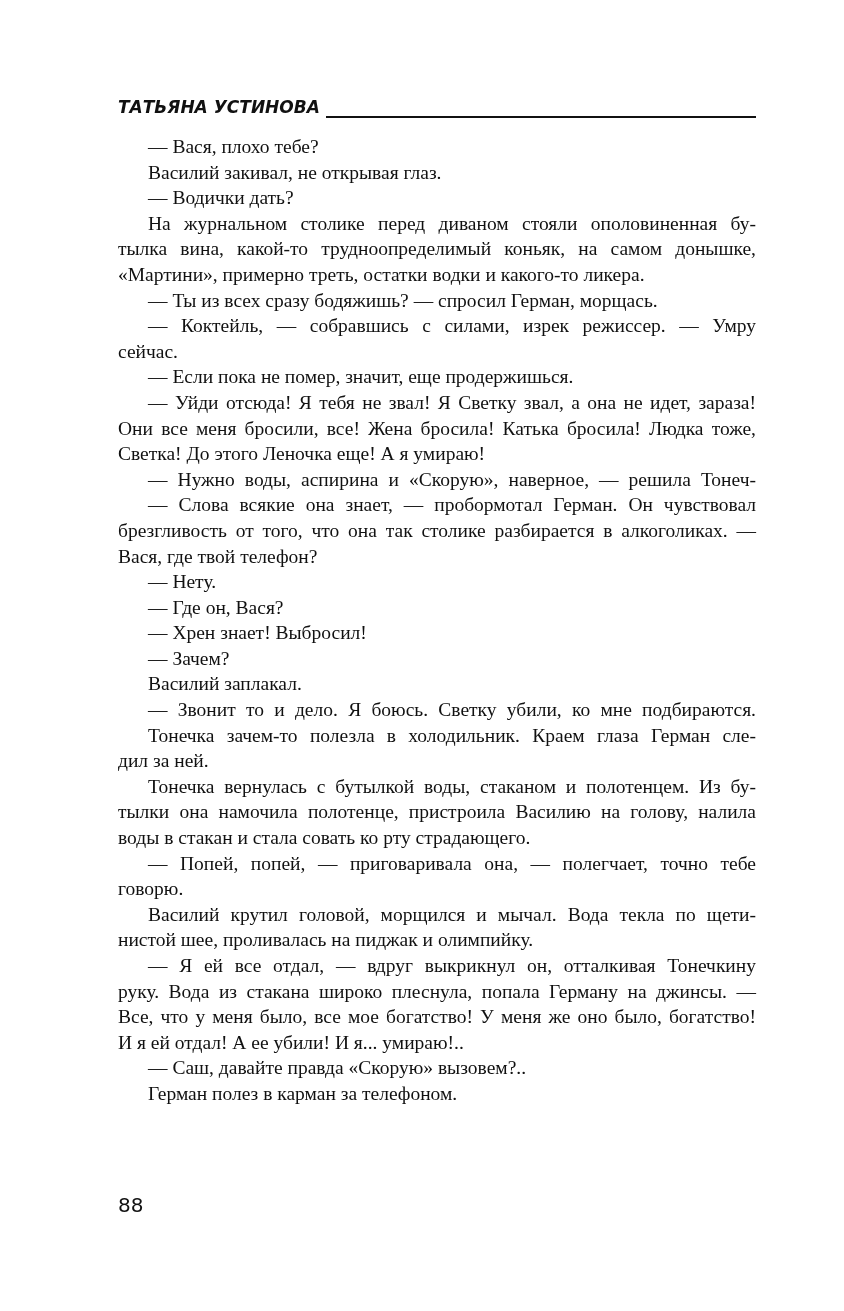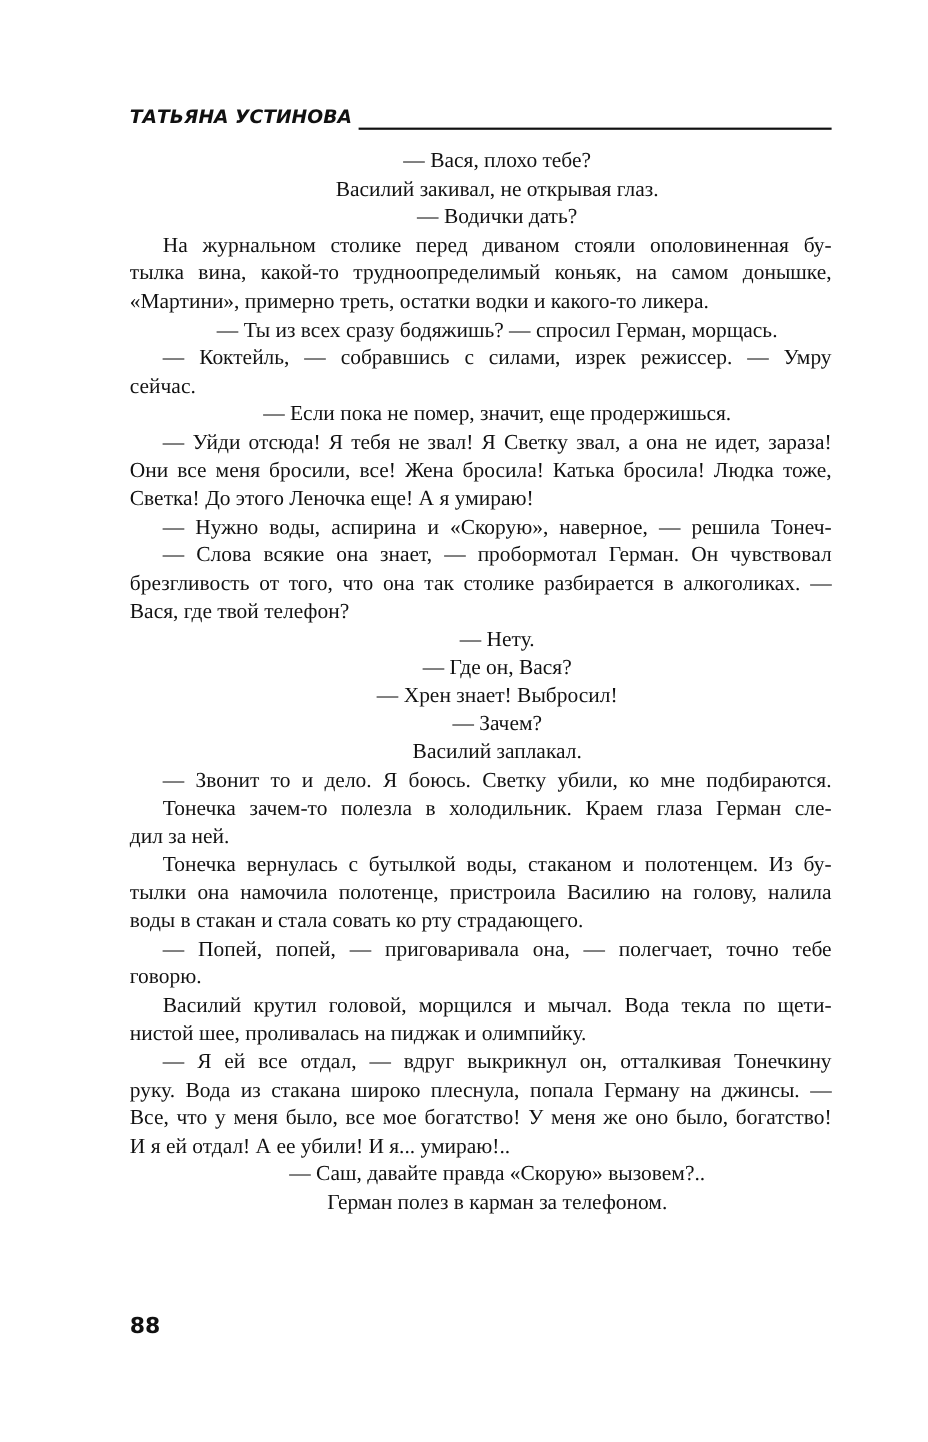--- a/index.html
+++ b/index.html
@@ -4,22 +4,22 @@
 <style>
   html, body { margin: 0; padding: 0; background: #ffffff; }
   body { width: 844px; height: 1311px; position: relative; overflow: hidden; }
   .page { position: absolute; left: 0; top: 0; width: 844px; height: 1311px; background: #fff; }
   .header { position: absolute; left: 118px; top: 97px; width: 638px; height: 24px; display: flex; }
   .header-title { font-family: "DejaVu Sans", sans-serif; font-weight: bold; font-style: italic; font-size: 17px; color: #111; letter-spacing: 0px; white-space: nowrap; line-height: 20px; }
   .header-rule { flex: 1; border-bottom: 2px solid #111; margin-left: 6px; margin-bottom: 3px; }
   .body-text { position: absolute; left: 118px; top: 134px; width: 638px; font-family: "Liberation Serif", serif; font-size: 19.5px; color: #111; line-height: 25.6px; }
   .line { white-space: nowrap; height: 25.6px; }
   .line.justify { text-align: justify; text-align-last: justify; white-space: normal; }
-  .line.indent { padding-left: 30px; text-align: center; }
-  .page-number { position: absolute; left: 118px; top: 1193px; font-family: "DejaVu Sans", sans-serif; font-weight: bold; font-size: 20px; color: #111; }
+  .line.indent { padding-left: 30px; }
+  .page-number { position: absolute; left: 118px; top: 1193px; font-family: "DejaVu Sans", sans-serif; font-weight: normal; font-size: 20px; color: #111; }
 </style>
 </head>
 <body>
 
 <div class="page">
   <div class="header">
     <span class="header-title">ТАТЬЯНА УСТИНОВА</span>
     <span class="header-rule"></span>
   </div>
 

